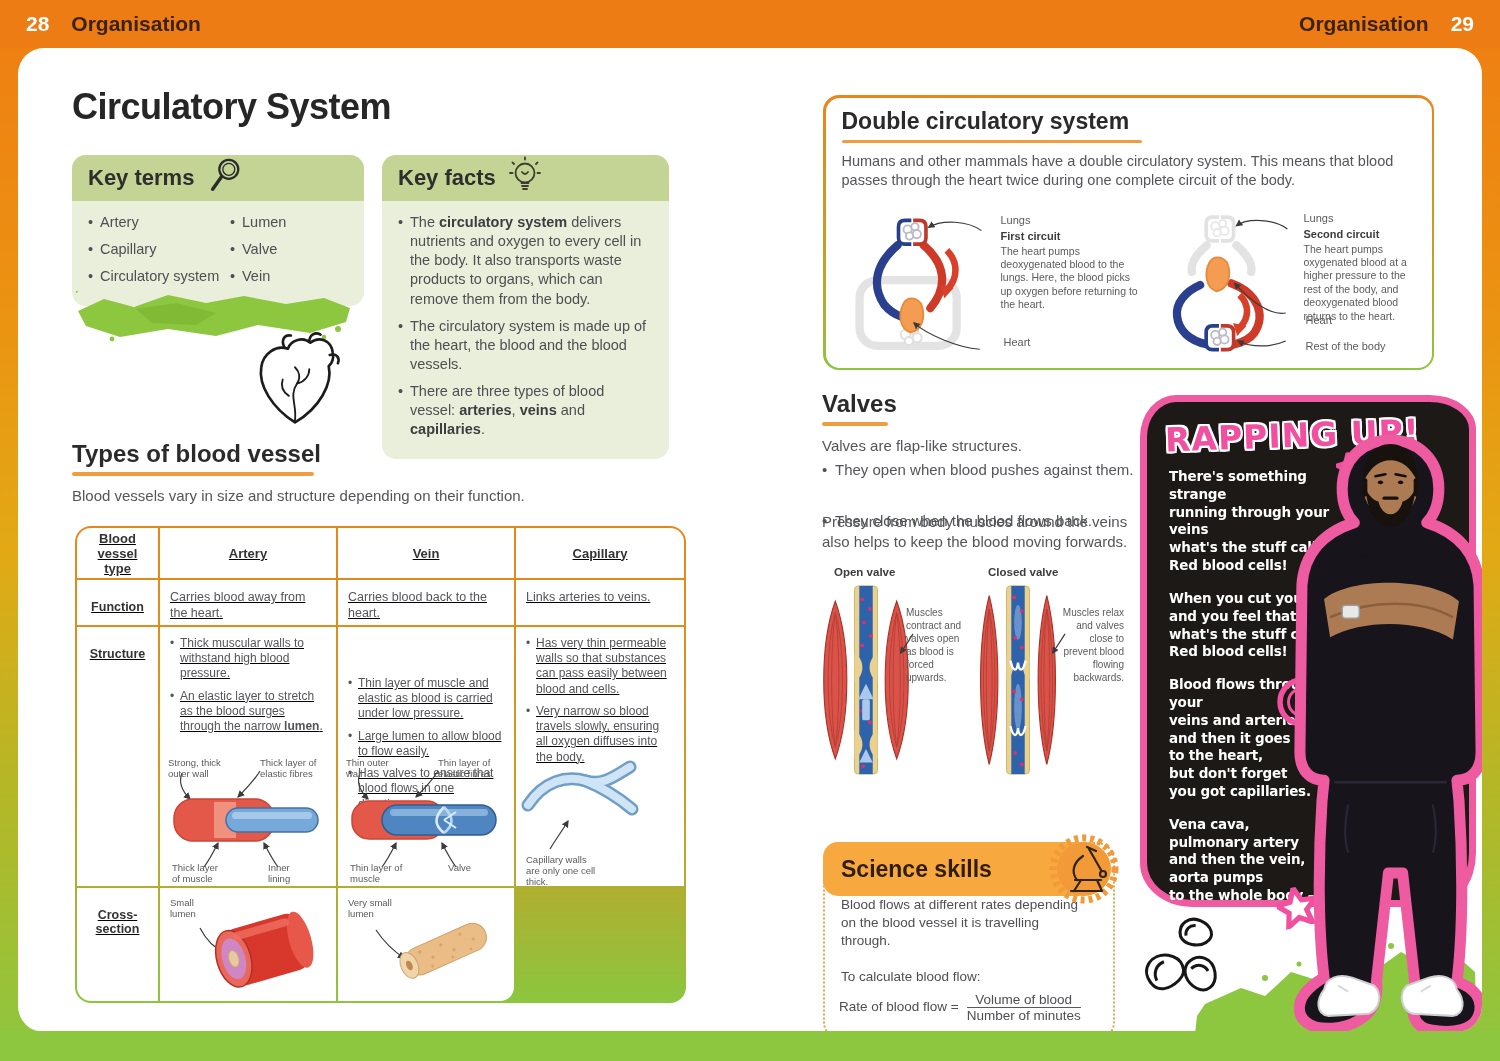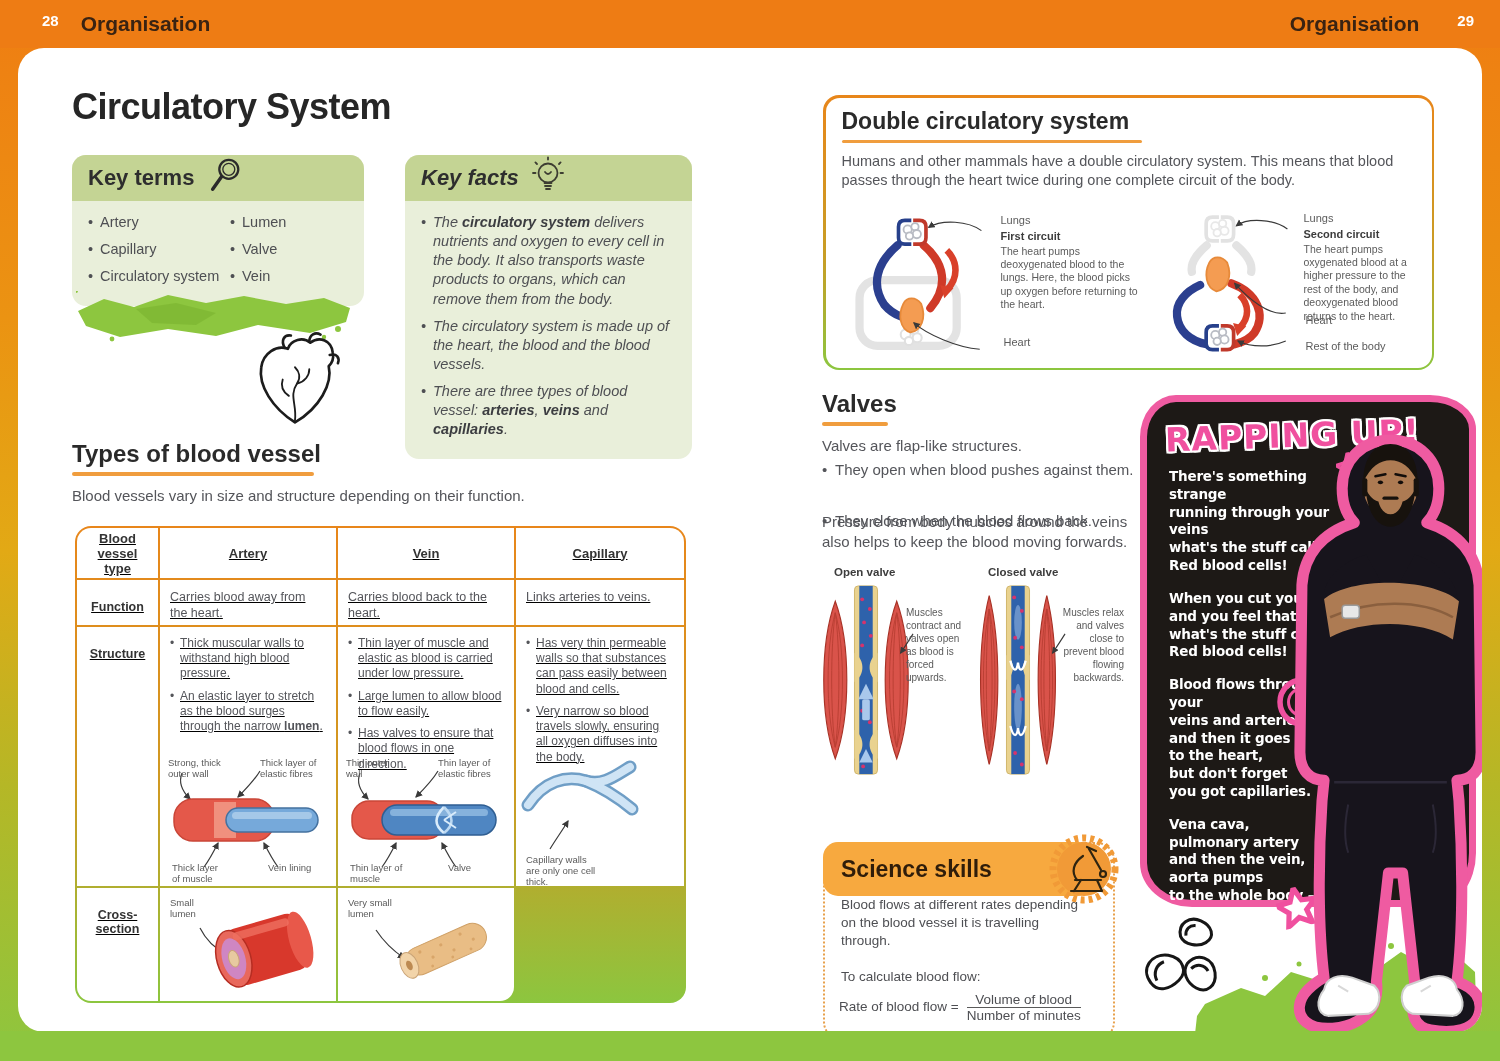--- a/index.html
+++ b/index.html
@@ -2,21 +2,21 @@
 <html><head>
 <meta charset="utf-8">
 <style>
   html,body{margin:0;padding:0;background:#777;}
   .canvas{position:relative;width:1500px;height:1061px;overflow:hidden;
     font-family:"Liberation Sans",sans-serif;
     background:linear-gradient(180deg,#ef7d12 0%,#eb9312 30%,#e2a915 52%,#b5b726 74%,#8dc63f 100%);}
   .abs{position:absolute;}
   
   .topbar{position:absolute;left:0;top:0;width:1500px;height:48px;background:#ee7c14;z-index:6;}
-  .topbar .num{color:#ffffff;font-weight:800;font-size:15px;margin-left:16px;}
+  .topbar .num{color:#ffffff;font-weight:800;font-size:21px;}
   .topbar .sec{color:#3a2312;font-weight:800;font-size:21px;}
   .tb-left{position:absolute;left:26px;top:12px;display:flex;gap:22px;}
   .tb-right{position:absolute;right:26px;top:12px;display:flex;gap:22px;}
   .bottombar{position:absolute;left:0;top:1031px;width:1500px;height:30px;background:#8dc63f;z-index:6;}
   
   .page{position:absolute;left:18px;top:48px;width:1464px;height:984px;background:#ffffff;
     border-radius:26px;overflow:hidden;z-index:1;}
   
   .main-title{font-size:36px;font-weight:800;color:#262626;letter-spacing:-0.5px;}
   .h2{font-size:24px;font-weight:800;color:#2a2a2a;}
@@ -171,21 +171,21 @@
           <path d="M34,17 C30,10 33,4 40,5" fill="none"></path>
           <path d="M58,11 C58,4 64,1 69,4" fill="none"></path>
           <path d="M78,24 C85,22 88,27 86,32" fill="none"></path>
           <path d="M44,88 C46,72 38,64 46,52 C50,46 48,40 44,36" fill="none" stroke-width="1.8"></path>
           <path d="M46,52 C54,50 58,44 58,38" fill="none" stroke-width="1.8"></path>
           <path d="M38,64 C32,60 30,54 32,48" fill="none" stroke-width="1.8"></path>
         </g>
       </svg>
     </div>
 
-    <div class="abs keybox" style="left:387px;top:107px;width:287px;font-style:italic;">
+    <div class="abs keybox" style="left:364px;top:107px;width:287px;">
       <div class="kb-head">
         <span class="kb-title">Key facts</span>
         <span>
           <svg width="34" height="40" viewBox="0 0 34 40">
             <g stroke="#3d3d32" stroke-width="1.8" fill="none" stroke-linecap="round">
               <circle cx="17" cy="17" r="9.5"></circle>
               <path d="M13.5,27 h7 M14,30 h6 M15,33 h4"></path>
               <path d="M14,16 q3,4 6,0"></path>
               <path d="M17,3.5 v-2 M6,8 l-1.6,-1.6 M28,8 l1.6,-1.6 M4.5,17 h-2.5 M29.5,17 h2.5"></path>
             </g>
@@ -231,25 +231,25 @@
               <rect x="40" y="3" width="22" height="36" fill="#f0907e"></rect>
               <rect x="52" y="9" width="92" height="24" rx="12" fill="#76a9da" stroke="#44719f" stroke-width="1.5"></rect>
               <rect x="58" y="13" width="80" height="7" rx="3.5" fill="#a5c8e8"></rect>
             </g>
             <path d="M44,112 C50,104 54,96 58,88" fill="none" stroke="#3a3a3a" stroke-width="1.2" marker-end="url(#ah)"></path>
             <path d="M118,112 C112,104 108,96 104,88" fill="none" stroke="#3a3a3a" stroke-width="1.2" marker-end="url(#ah)"></path>
           </svg>
           <div class="dlabel" style="left:8px;top:131px;width:58px;">Strong, thick outer wall</div>
           <div class="dlabel" style="left:100px;top:131px;width:64px;">Thick layer of elastic fibres</div>
           <div class="dlabel" style="left:12px;top:236px;width:54px;">Thick layer of muscle</div>
-          <div class="dlabel" style="left:108px;top:236px;width:44px;">Vein lining</div>
+          <div class="dlabel" style="left:108px;top:236px;width:44px;">Inner lining</div>
         </div>
 
         <div class="tcell">
-          <div style="padding:9px 10px 0 10px;">
+          <div style="padding:9px 10px 0 10px;margin-top:40px;">
             <div class="sblt">Thin layer of muscle and elastic as blood is carried under low pressure.</div>
             <div class="sblt">Large lumen to allow blood to flow easily.</div>
             <div class="sblt">Has valves to ensure that blood flows in one direction.</div>
           </div>
           <svg class="abs" style="left:0;top:128px;" width="176" height="131" viewBox="0 0 176 131">
             <path d="M22,18 C18,28 22,36 30,44" fill="none" stroke="#3a3a3a" stroke-width="1.2" marker-end="url(#ah)"></path>
             <path d="M100,16 C94,26 86,34 78,42" fill="none" stroke="#3a3a3a" stroke-width="1.2" marker-end="url(#ah)"></path>
             <g transform="translate(14,44)">
               <rect x="0" y="2" width="92" height="38" rx="17" fill="#e4584a" stroke="#c94537" stroke-width="1.5"></rect>
               <rect x="30" y="6" width="114" height="30" rx="15" fill="#4f86c2" stroke="#2f5e92" stroke-width="1.5"></rect>

